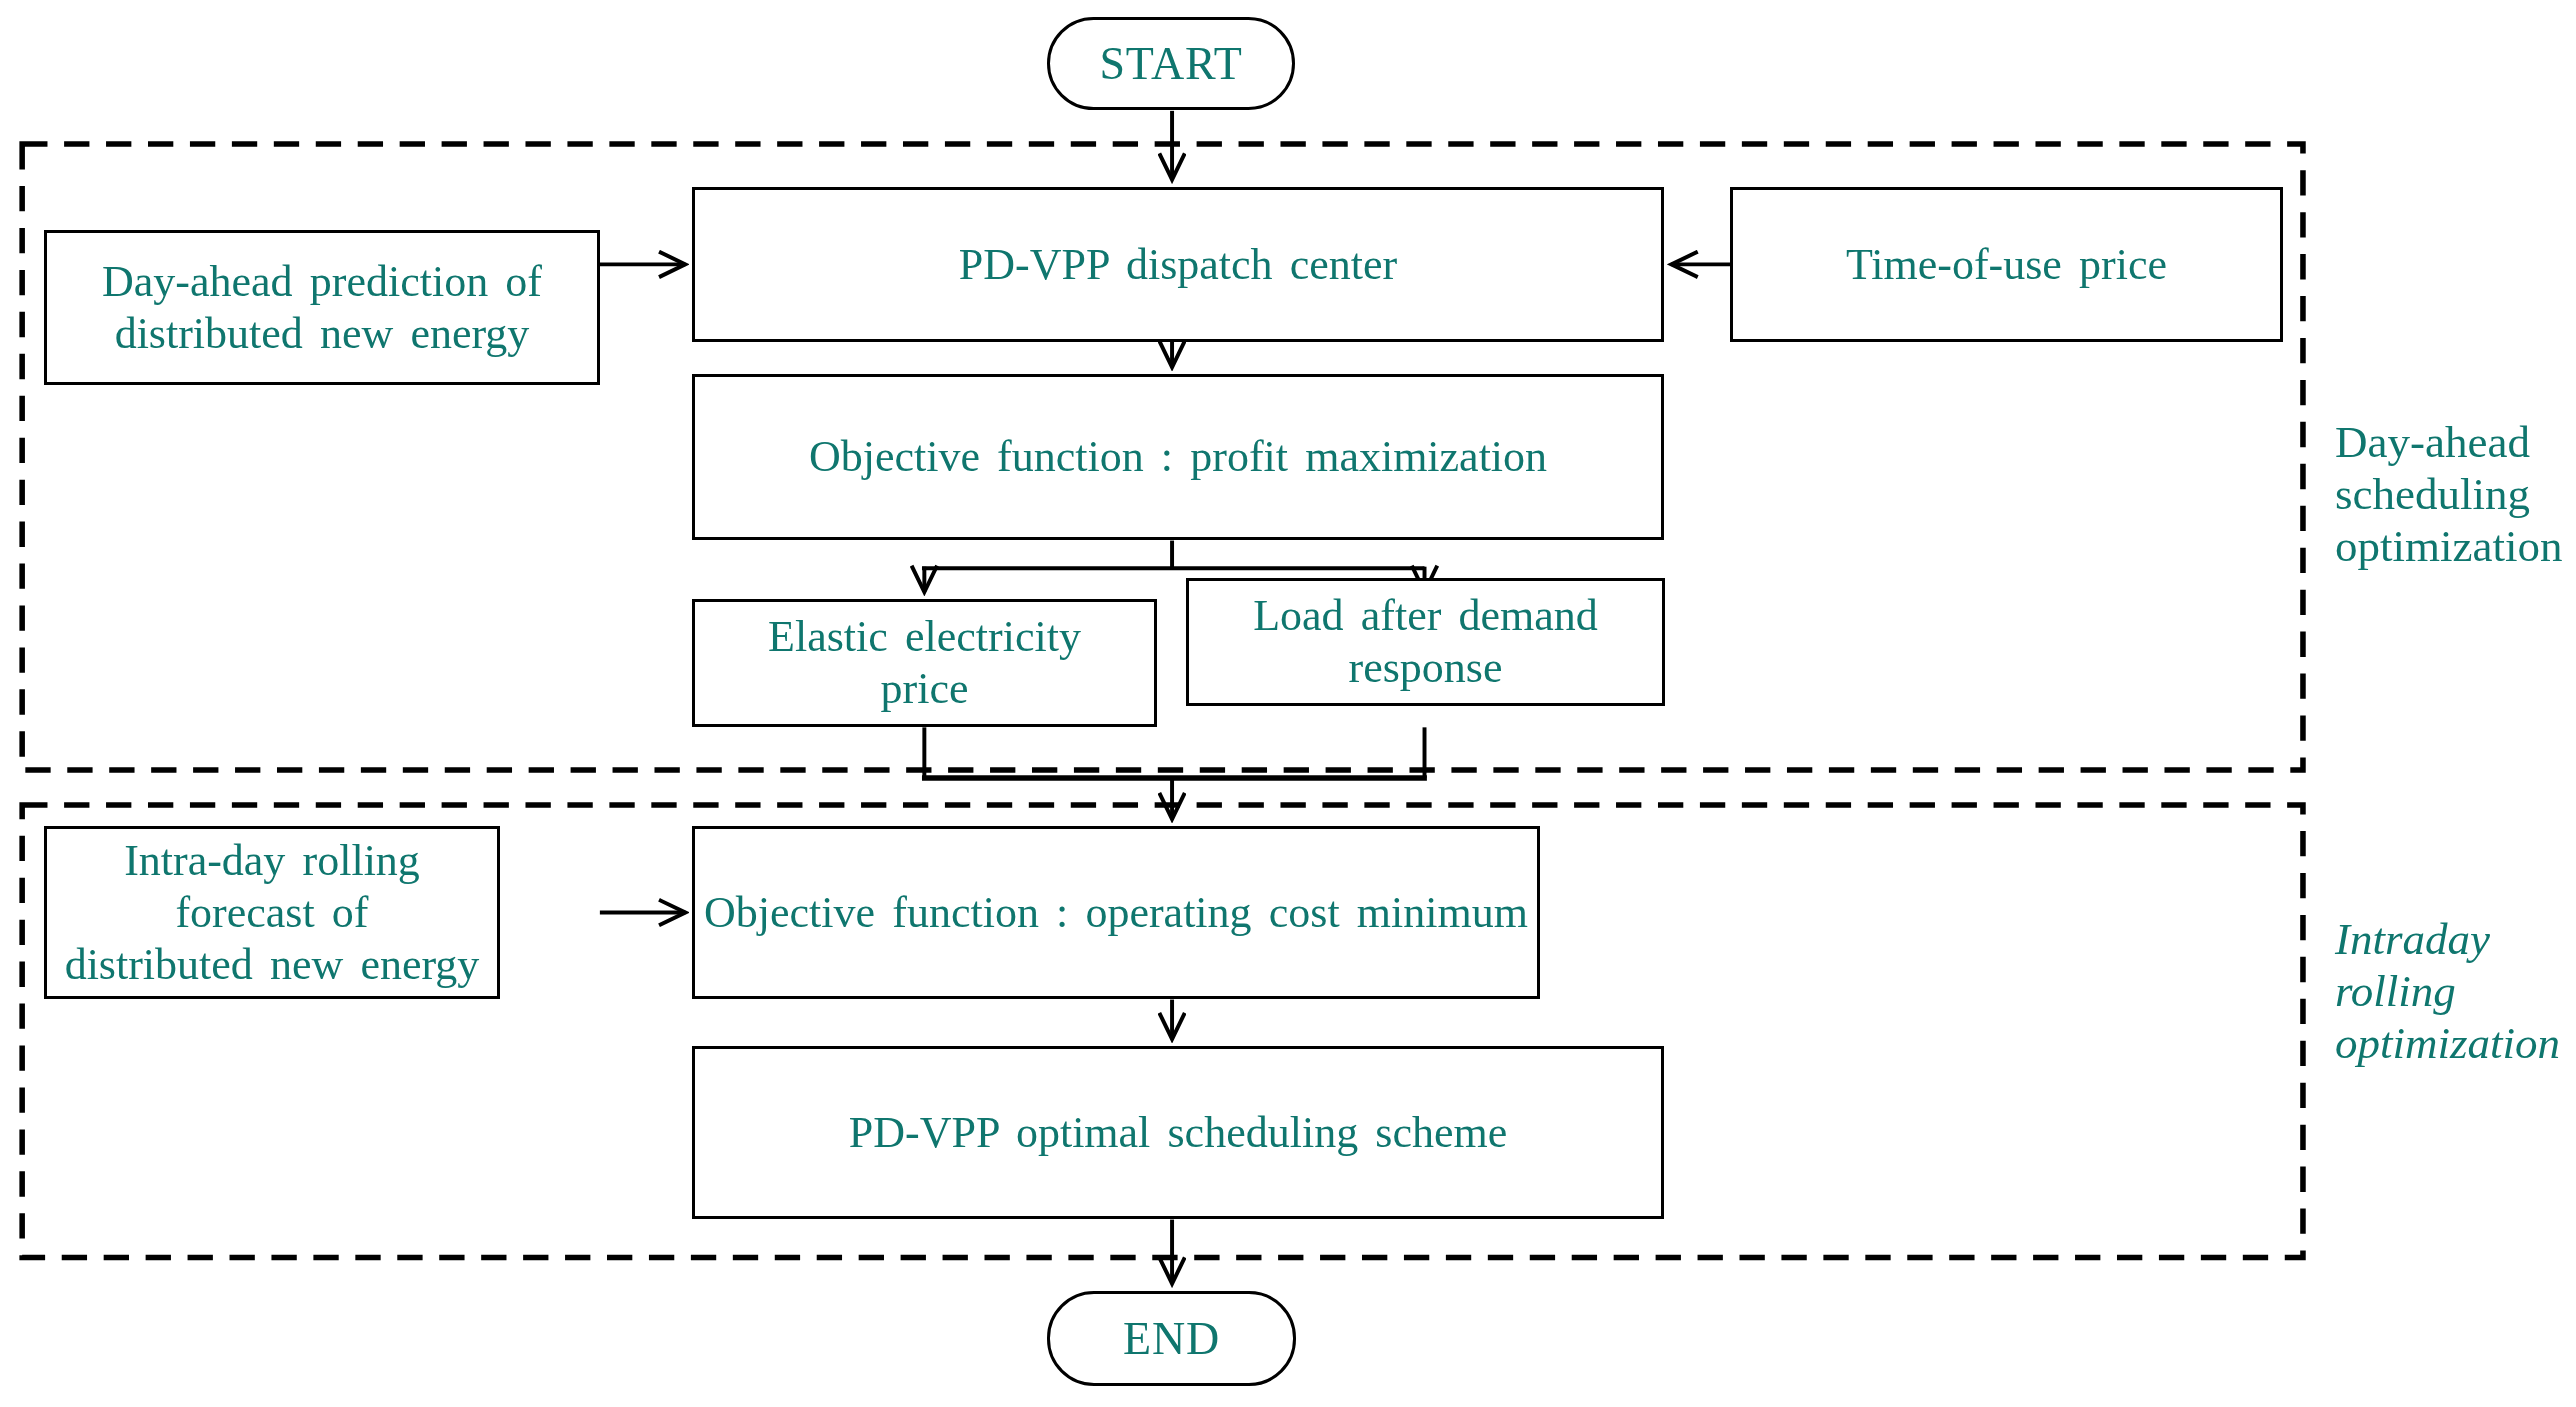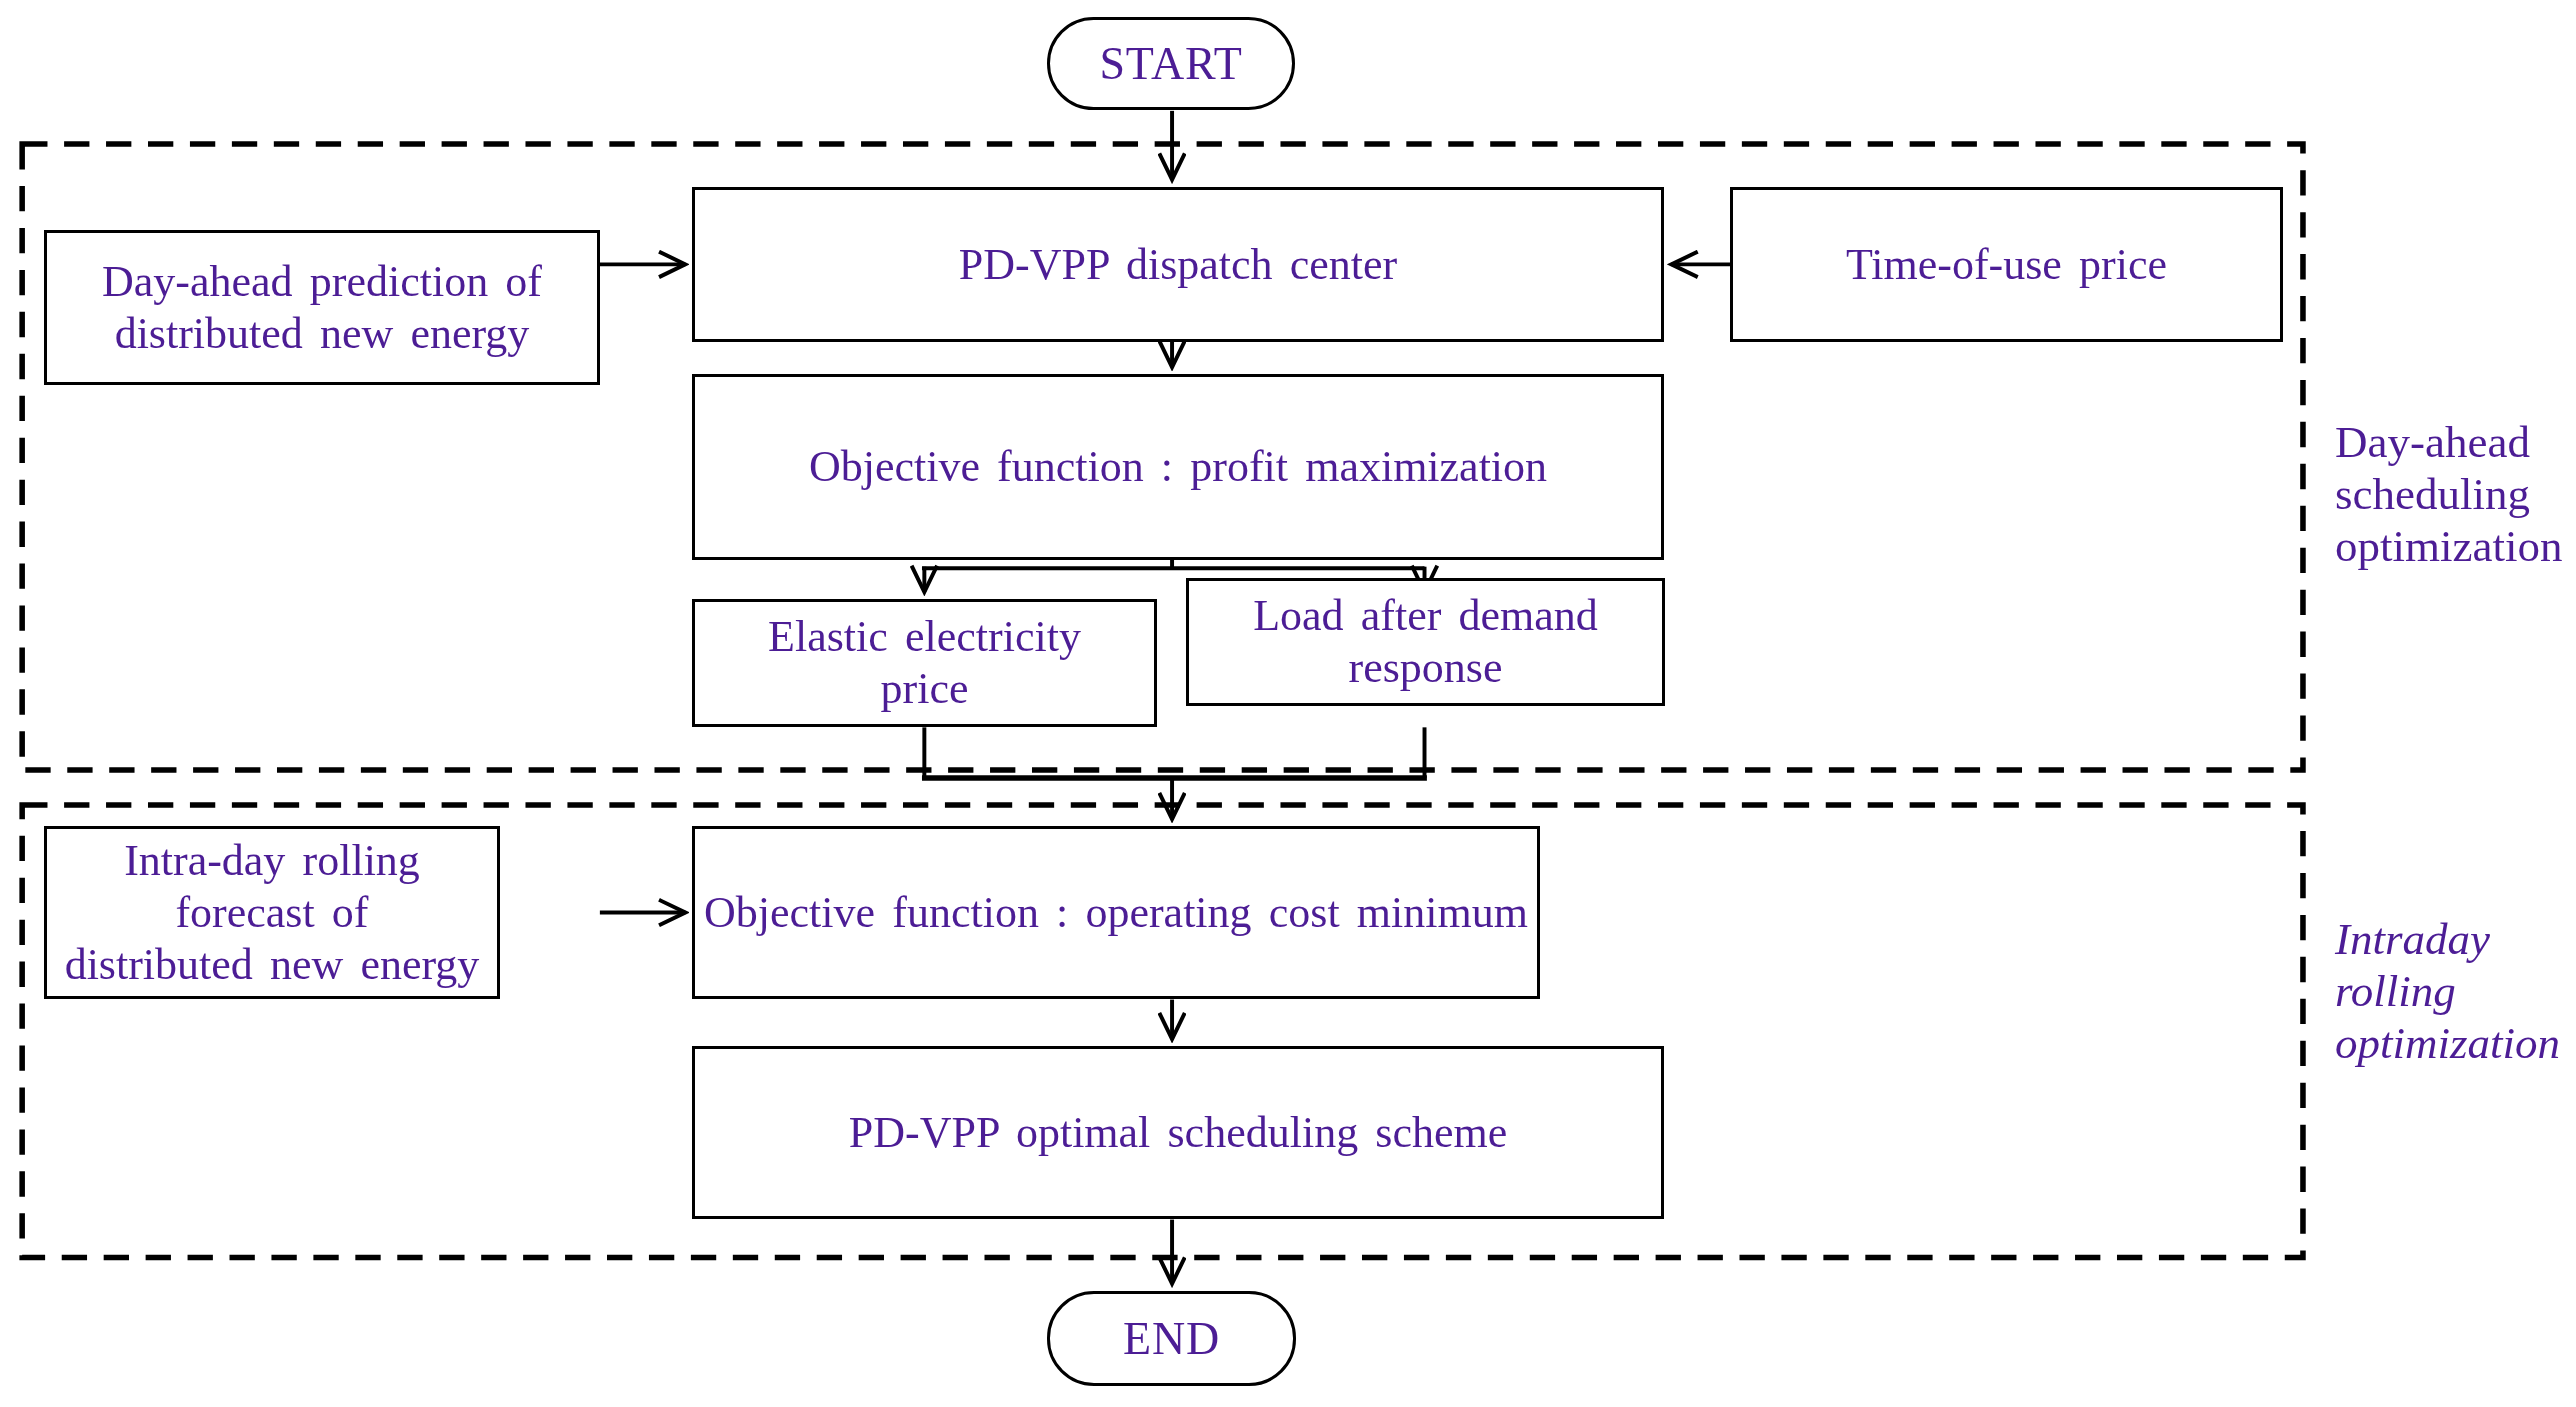--- a/index.html
+++ b/index.html
@@ -6,21 +6,21 @@
     margin: 0;
     padding: 0;
     background: #ffffff;
   }
   #canvas {
     position: relative;
     width: 2576px;
     height: 1408px;
     background: #ffffff;
     font-family: "Liberation Serif", "DejaVu Serif", serif;
-    color: #4c1d95;
+    color: #0f766e;
     overflow: hidden;
     border-radius: 29px;
   }
   #wires {
     position: absolute;
     left: 0;
     top: 0;
     z-index: 1;
   }
   .node {
@@ -49,21 +49,21 @@
     font-size: 45px;
     line-height: 52px;
     white-space: pre-line;
     text-align: left;
   }
   
   #start-terminal        { left: 1047px; top: 17.4px;   width: 248px;  height: 93px; }
   #box-day-ahead-pred    { left: 44px;   top: 187px;  width: 556px;  height: 155px; margin-top: 43px; }
   #box-dispatch-center   { left: 692px;  top: 187px;  width: 972px; height: 155px; text-align: center; }
   #box-time-of-use       { left: 1730px; top: 187px;  width: 553px;  height: 155px; }
-  #box-objective-profit  { left: 692px;  top: 374px;  width: 972px; height: 186px; }
+  #box-objective-profit  { left: 692px;  top: 374px;  width: 972px; height: 166px; }
   #box-elastic-price     { left: 692px;  top: 599px;  width: 465px;  height: 128px; }
   #box-load-after-dr     { left: 1186px; top: 578px;  width: 479px;  height: 128px; }
   #box-intraday-forecast { left: 44px;   top: 826px; width: 456px;  height: 173px; }
   #box-objective-cost    { left: 692px;  top: 826px; width: 848px; height: 173px; }
   #box-optimal-scheme    { left: 692px;  top: 1046px; width: 972px; height: 173px; }
   #end-terminal          { left: 1047px; top: 1291px; width: 249px;  height: 95px; }
   #region-label-1        { left: 2335px; top: 416px;  width: 241px; }
   #region-label-2        { left: 2335px; top: 913px; width: 241px; font-style: italic; }
 </style>
 </head>

